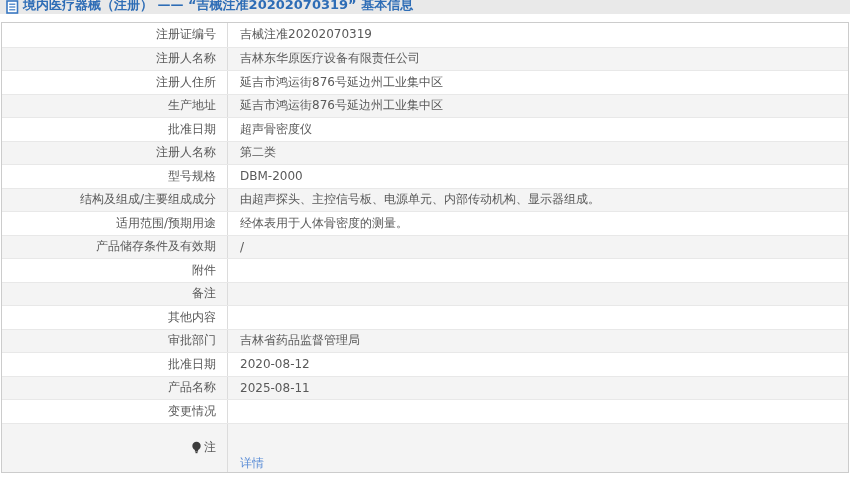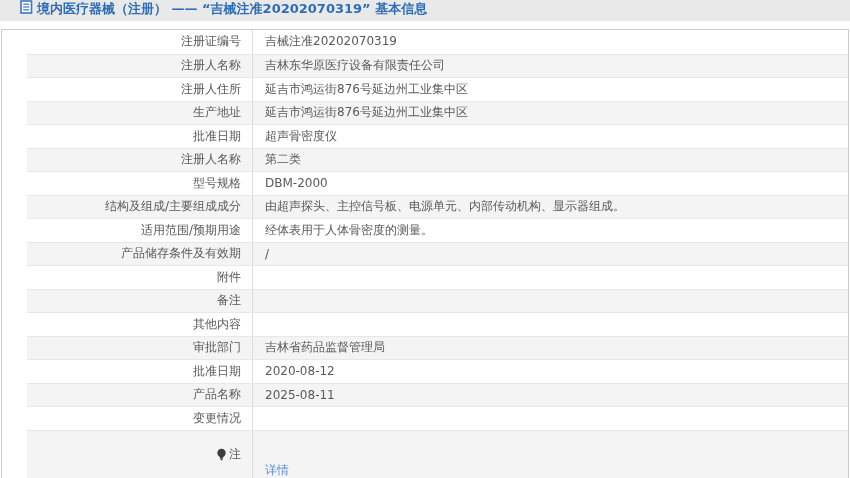--- a/index.html
+++ b/index.html
@@ -4,39 +4,38 @@
 <style>
   * { box-sizing: border-box; }
   html, body { margin: 0; padding: 0; }
   body {
     width: 850px; height: 478px;
     background: #ffffff;
     font-family: "DejaVu Sans", "Liberation Sans", sans-serif;
     overflow: hidden;
   }
   .header-bar {
-    height: 21px;
+    height: 14px;
     background: #e9e9e9;
     display: flex;
-    align-items: flex-start;
-    padding: 0 20px;
+    align-items: flex-end;
+    padding: 0 6px;
   }
   .doc-icon { display: inline-flex; align-items: center; }
   .page-title {
     color: #2e6db6;
     font-size: 13px;
     font-weight: bold;
     margin-left: 4px;
     white-space: nowrap;
   }
   .info-table {
     margin: 8px 1px 0 1px;
     border: 1px solid #cccccc;
     background: #ffffff;
-    padding-left: 25px;
   }
   .row {
     display: flex;
     align-items: stretch;
     min-height: 23.5px;
     font-size: 12px;
     color: #595959;
     border-top: 1px solid #e8e8e8;
     background: #ffffff;
   }

